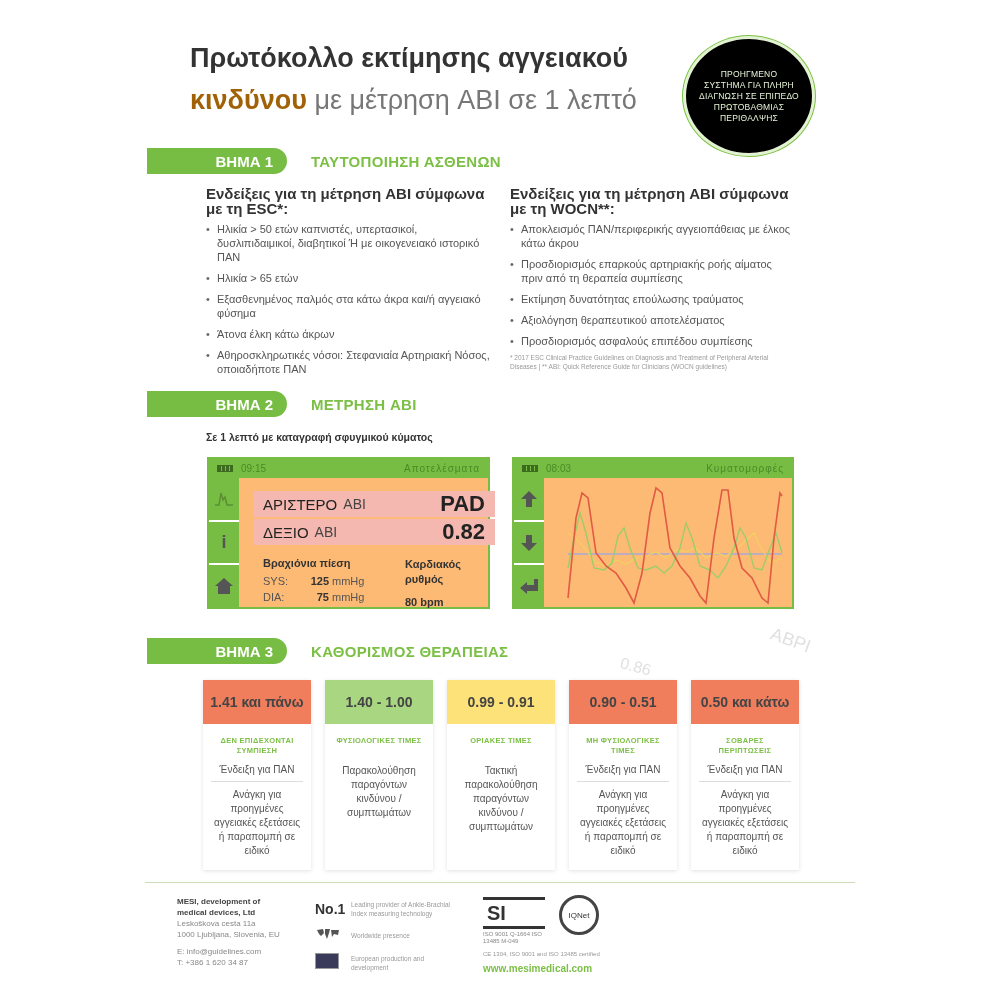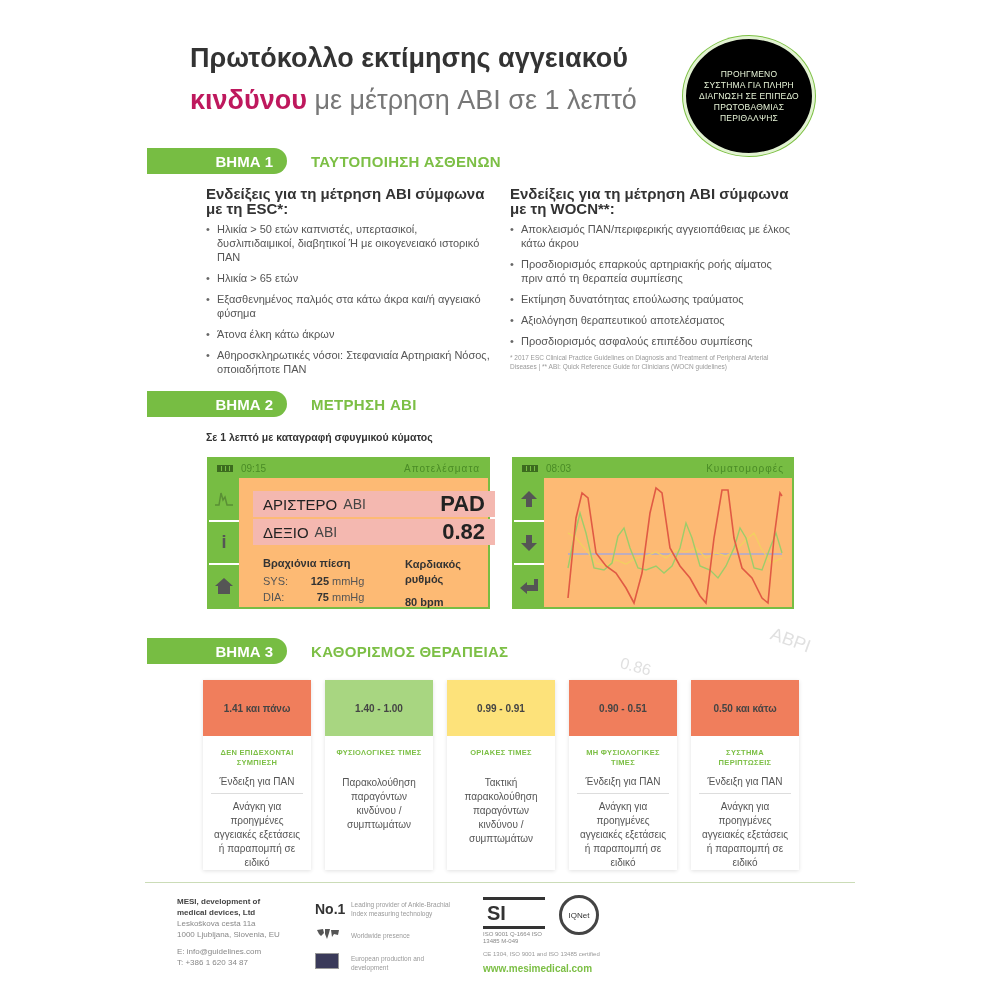--- a/index.html
+++ b/index.html
@@ -2,21 +2,21 @@
 <html><head>
 <meta charset="utf-8">
 <style>
   * { box-sizing: border-box; margin: 0; padding: 0; }
   html, body { width: 1000px; height: 1000px; background: #ffffff; overflow: hidden; }
   body { font-family: "Liberation Sans", sans-serif; color: #333; position: relative; }
 
   .title { position: absolute; left: 190px; top: 38px; width: 480px; }
   .title .line1 { font-size: 27px; font-weight: bold; color: #333; line-height: 40px; white-space: nowrap; }
   .title .line2 { font-size: 27px; line-height: 44px; white-space: nowrap; }
-  .title .line2 .bold { font-weight: bold; color: #be185d; }
+  .title .line2 .bold { font-weight: bold; color: #a16207; }
   .title .line2 .light { color: #777; font-weight: normal; }
 
   .badge-circle { position: absolute; left: 683px; top: 36px; width: 132px; height: 120px; border-radius: 50%;
     background: #000000; border: 3px solid #e2f2d2; box-shadow: 0 0 0 1px #7cc043;
     display: flex; align-items: center; justify-content: center; text-align: center; }
   .badge-circle span { color: #e8f5d8; font-size: 8.5px; line-height: 11px; width: 100px; letter-spacing: 0.2px; }
 
   .step { position: absolute; left: 147px; height: 26px; display: flex; align-items: center; }
   .step .pill { background: #77bd43; height: 26px; width: 140px; border-radius: 0 13px 13px 0;
     color: #fff; font-weight: bold; font-size: 15px; display: flex; align-items: center; justify-content: flex-end; padding-right: 14px; }
@@ -49,21 +49,21 @@
   .bp .hd { font-weight: bold; margin-bottom: 4px; }
   .bp .row { display: flex; line-height: 16px; }
   .bp .row .k { width: 38px; color: #555; }
   .bp .row .v { width: 28px; text-align: right; font-weight: bold; margin-right: 3px; }
   .bp .row .u { color: #555; }
   .hr { position: absolute; left: 196px; top: 98px; font-size: 11px; color: #333; font-weight: bold; line-height: 15px; }
   .hr .bpm { margin-top: 8px; }
 
   .cards { position: absolute; left: 203px; top: 680px; display: flex; gap: 14px; }
   .card { width: 108px; height: 190px; background: #fff; box-shadow: 0 1px 4px rgba(0,0,0,0.12); text-align: center; }
-  .card .range { height: 56px; display: flex; align-items: center; justify-content: center; font-size: 10px; font-weight: bold; color: #444; }
+  .card .range { height: 44px; display: flex; align-items: center; justify-content: center; font-size: 14px; font-weight: bold; color: #444; }
   .card .cat { color: #7cbf45; font-size: 7.5px; font-weight: bold; line-height: 10px; margin: 12px 8px 8px; letter-spacing: 0.3px; min-height: 20px; }
   .card .ind { font-size: 10px; color: #555; padding-bottom: 6px; margin: 0 8px; border-bottom: 1px solid #ddd; }
   .card .txt { font-size: 10px; color: #555; line-height: 14px; margin: 6px 10px 0; }
 
   .bg-deco { position: absolute; left: 560px; top: 600px; width: 280px; height: 250px; opacity: 0.45; pointer-events: none; }
   .bg-deco .abpi { position: absolute; left: 210px; top: 30px; font-size: 18px; color: #bbb; transform: rotate(20deg); }
   .bg-deco .n86 { position: absolute; left: 60px; top: 58px; font-size: 16px; color: #bbb; transform: rotate(15deg); }
 
   .footer-line { position: absolute; left: 145px; top: 882px; width: 710px; height: 1px; background: #cbdcb7; }
   .company { position: absolute; left: 177px; top: 896px; font-size: 8px; line-height: 11px; color: #888; }
@@ -230,21 +230,21 @@
     <div class="txt">Τακτική παρακολούθηση παραγόντων κινδύνου / συμπτωμάτων</div>
   </div>
   <div class="card">
     <div class="range" style="background:#f07e5c">0.90 - 0.51</div>
     <div class="cat">ΜΗ ΦΥΣΙΟΛΟΓΙΚΕΣ ΤΙΜΕΣ</div>
     <div class="ind">Ένδειξη για ΠΑΝ</div>
     <div class="txt">Ανάγκη για προηγμένες αγγειακές εξετάσεις ή παραπομπή σε ειδικό</div>
   </div>
   <div class="card">
     <div class="range" style="background:#f07e5c">0.50 και κάτω</div>
-    <div class="cat">ΣΥΣΤΗΜΑ ΠΕΡΙΠΤΩΣΕΙΣ</div>
+    <div class="cat">ΣΟΒΑΡΕΣ ΠΕΡΙΠΤΩΣΕΙΣ</div>
     <div class="ind">Ένδειξη για ΠΑΝ</div>
     <div class="txt">Ανάγκη για προηγμένες αγγειακές εξετάσεις ή παραπομπή σε ειδικό</div>
   </div>
 </div>
 
 <div class="footer-line"></div>
 <div class="company">
   <div class="b">MESI, development of</div>
   <div class="b">medical devices, Ltd</div>
   <div>Leskoškova cesta 11a</div>

